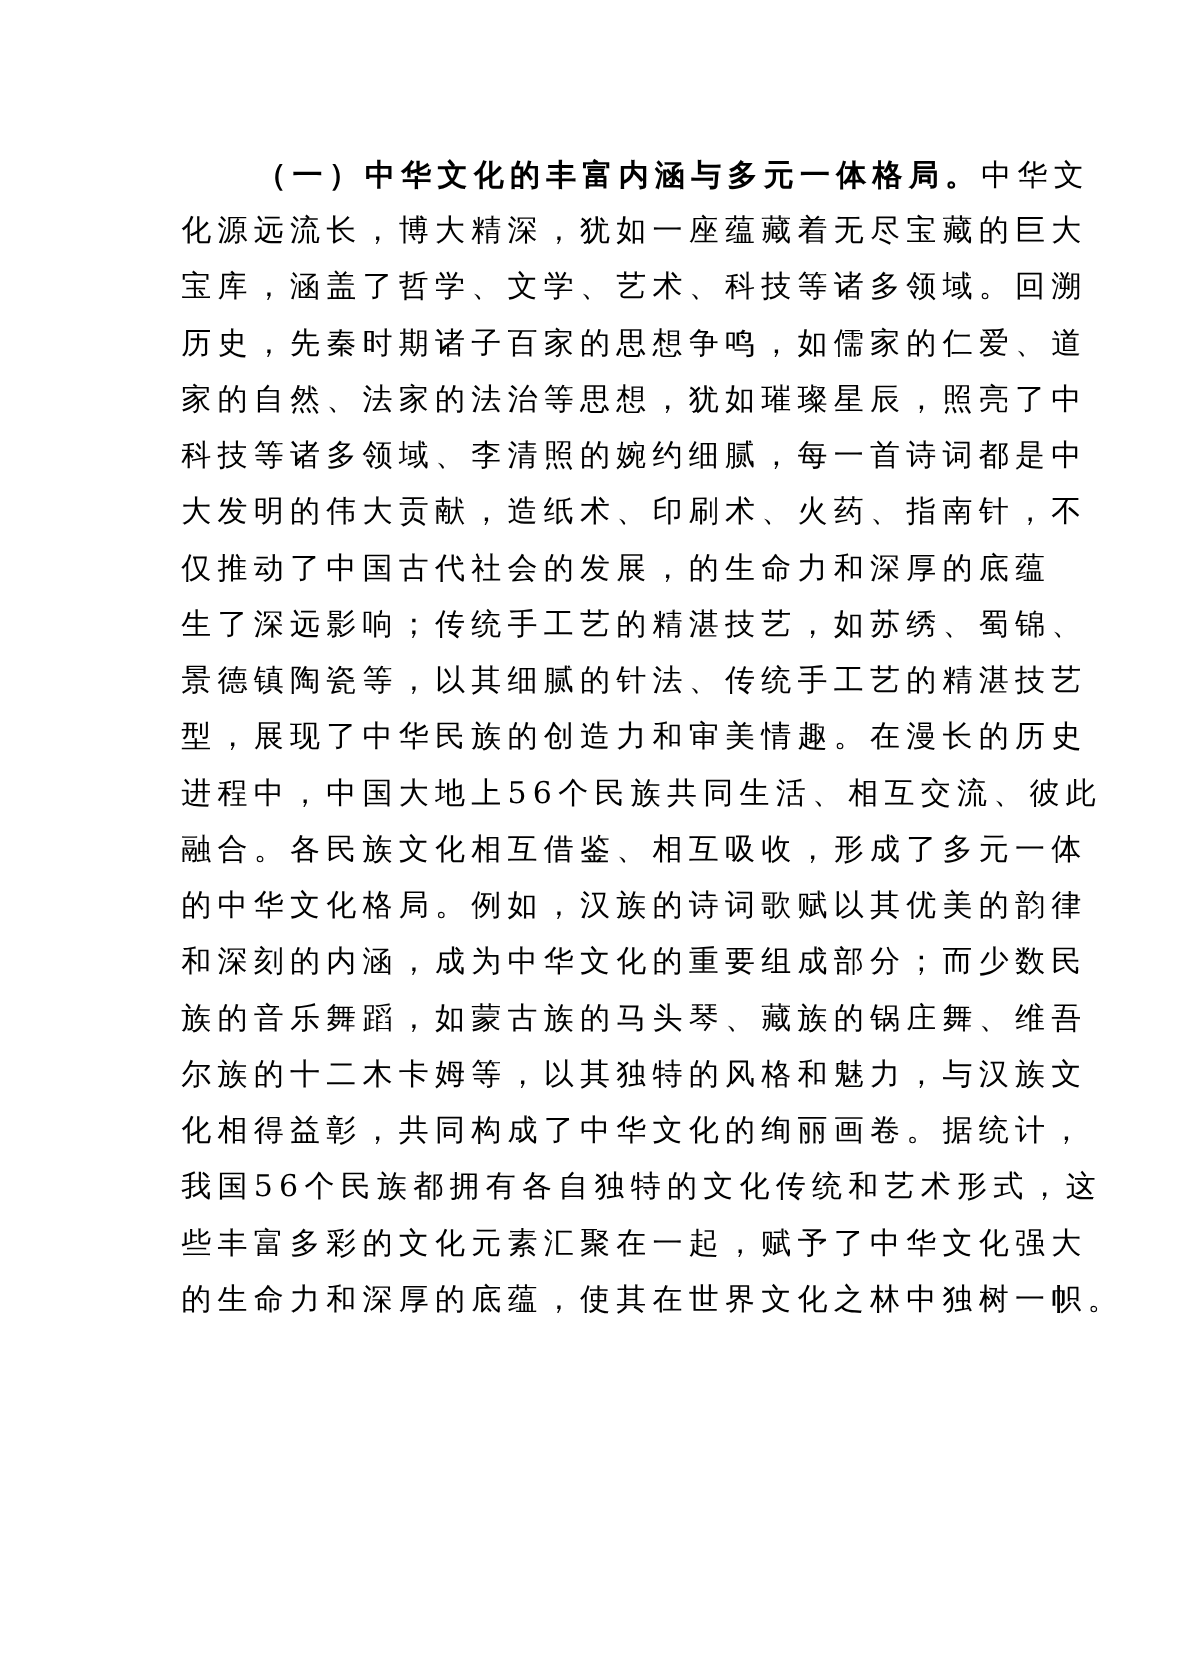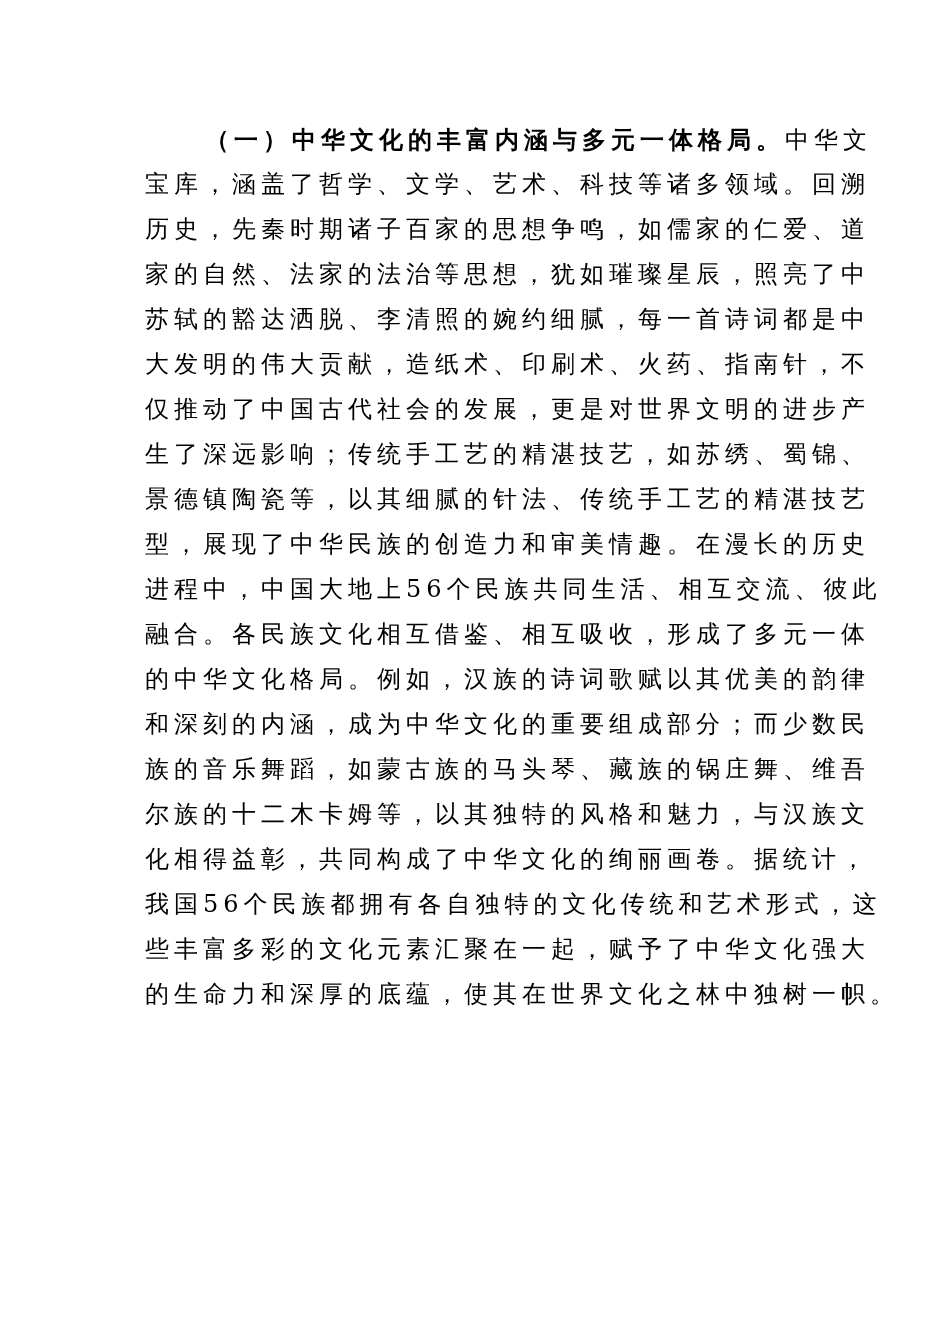--- a/index.html
+++ b/index.html
@@ -39,26 +39,27 @@
     }
     .bold {
       font-weight: bold;
     }
   </style>
 </head>
 <body>
 
 <div class="page">
   <div class="line first"><span class="bold">（一）中华文化的丰富内涵与多元一体格局。</span><span>中华文</span></div>
+  <div class="line">化源远流长，博大精深，犹如一座蕴藏着无尽宝藏的巨大</div>
   <div class="line">宝库，涵盖了哲学、文学、艺术、科技等诸多领域。回溯</div>
   <div class="line">历史，先秦时期诸子百家的思想争鸣，如儒家的仁爱、道</div>
   <div class="line">家的自然、法家的法治等思想，犹如璀璨星辰，照亮了中</div>
-  <div class="line">苏轼的豁达洒脱、李清照的婉约细腻，每一首诗词都是中</div>
+  <div class="line">科技等诸多领域、李清照的婉约细腻，每一首诗词都是中</div>
   <div class="line">大发明的伟大贡献，造纸术、印刷术、火药、指南针，不</div>
-  <div class="line">仅推动了中国古代社会的发展，更是对世界文明的进步产</div>
+  <div class="line">仅推动了中国古代社会的发展，的生命力和深厚的底蕴</div>
   <div class="line">生了深远影响；传统手工艺的精湛技艺，如苏绣、蜀锦、</div>
   <div class="line">景德镇陶瓷等，以其细腻的针法、传统手工艺的精湛技艺</div>
   <div class="line">型，展现了中华民族的创造力和审美情趣。在漫长的历史</div>
   <div class="line">进程中，中国大地上56个民族共同生活、相互交流、彼此</div>
   <div class="line">融合。各民族文化相互借鉴、相互吸收，形成了多元一体</div>
   <div class="line">的中华文化格局。例如，汉族的诗词歌赋以其优美的韵律</div>
   <div class="line">和深刻的内涵，成为中华文化的重要组成部分；而少数民</div>
   <div class="line">族的音乐舞蹈，如蒙古族的马头琴、藏族的锅庄舞、维吾</div>
   <div class="line">尔族的十二木卡姆等，以其独特的风格和魅力，与汉族文</div>
   <div class="line">化相得益彰，共同构成了中华文化的绚丽画卷。据统计，</div>

